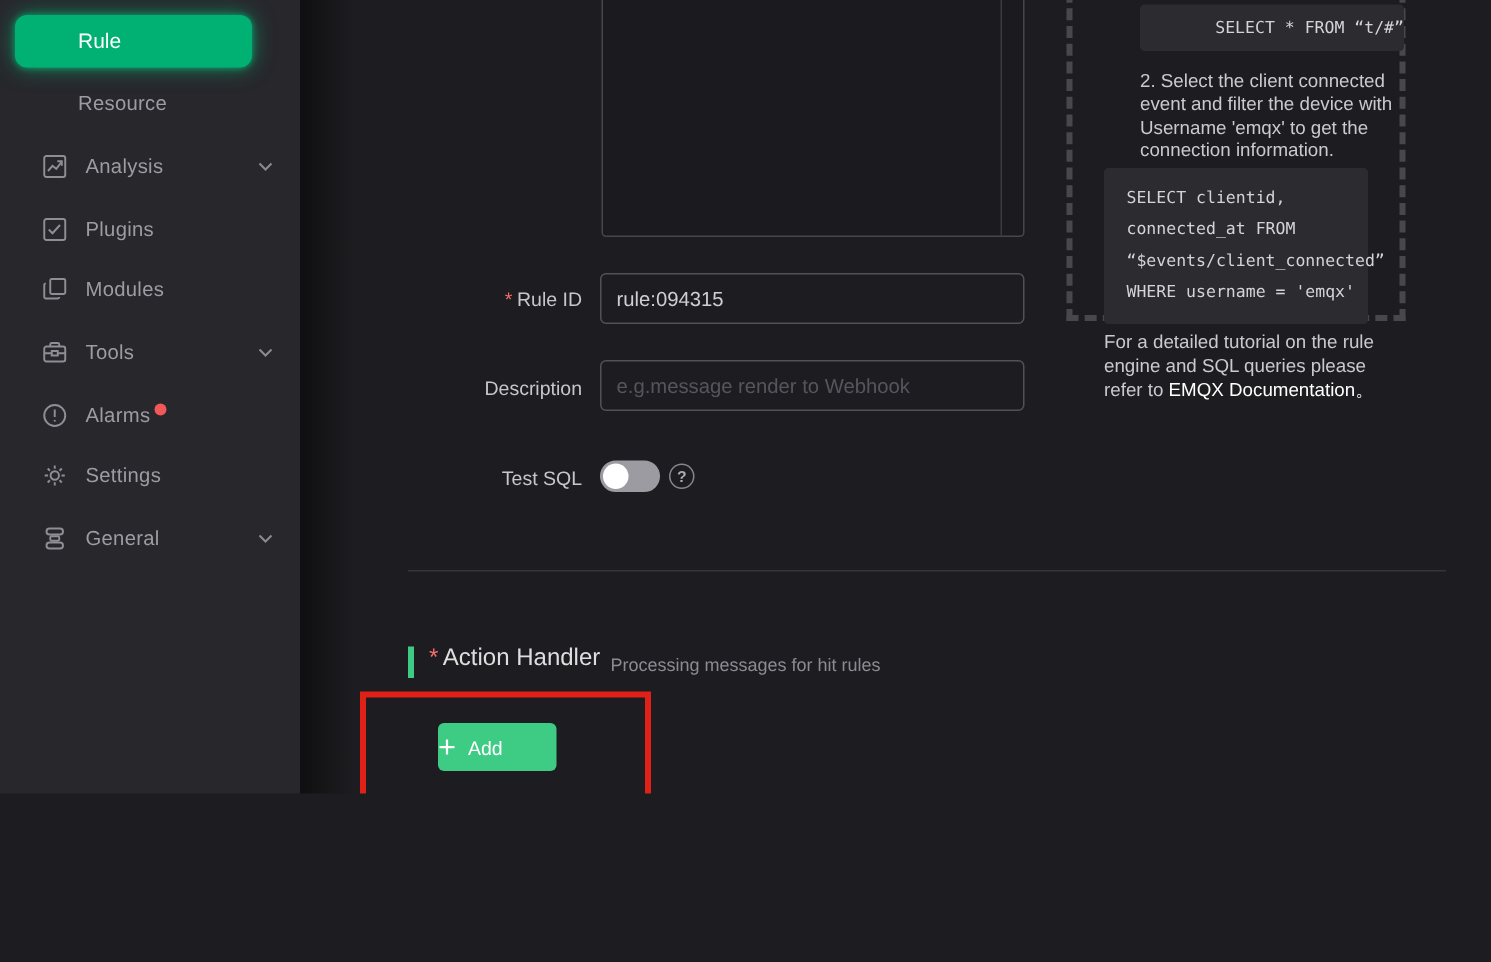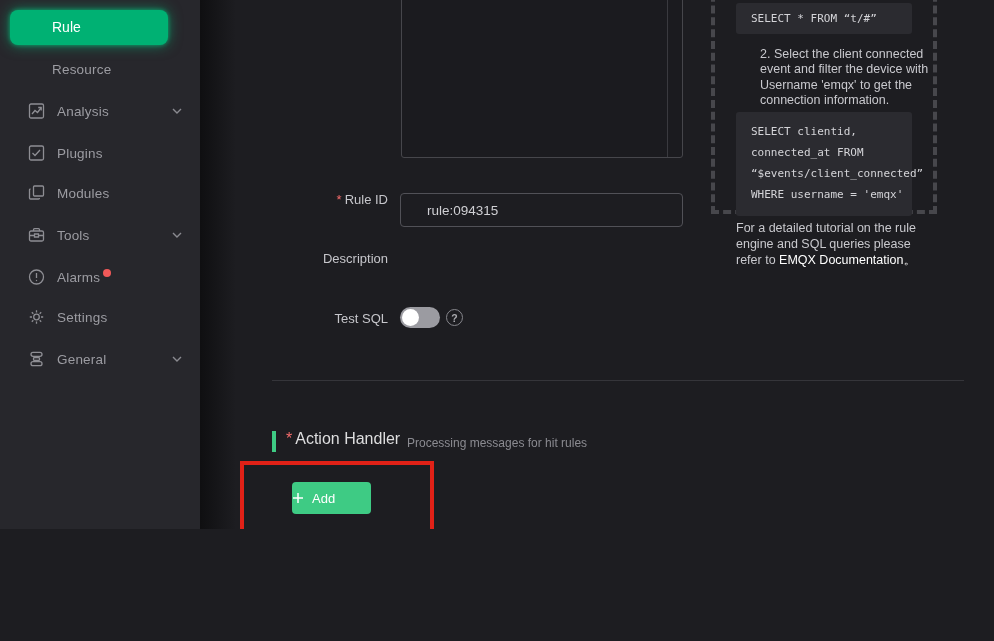--- a/index.html
+++ b/index.html
@@ -25,22 +25,22 @@
 
   
   .sql-editor { position:absolute; left:401px; top:-10px; width:282px; height:168px;
     background:#1b1b1f; border:1px solid #46464b; border-radius:3px; z-index:1; }
   .editor-gutter { position:absolute; top:0; bottom:0; right:14px; width:0; border-left:1px solid #3a3a3f; }
 
   .field-label { position:absolute; left:230px; width:158px; text-align:right;
     font-size:13px; color:#c6c6cb; }
   .req { color:#f56c6c; margin-right:3px; }
   .text-input { position:absolute; left:400px; width:283px; height:34px; background:transparent;
-    border:1px solid #515157; border-radius:4px; color:#cfcfd3; font-size:13.5px; padding:0 26px;
-    font-family:"Liberation Sans", sans-serif; outline:none;margin-top:11px; }
+    border:1px solid #515157; border-radius:4px; color:#cfcfd3; font-size:13.5px; padding:0 10px;
+    font-family:"Liberation Sans", sans-serif; outline:none; }
   .text-input::placeholder { color:#55555c; }
 
   .toggle { position:absolute; left:400px; top:307px; width:40px; height:21px; border-radius:11px;
     background:#9b9ba1; cursor:pointer; }
   .toggle .knob { position:absolute; left:2px; top:2px; width:17px; height:17px; border-radius:50%; background:#ffffff; }
   .help-circle { position:absolute; left:446px; top:309px; width:17px; height:17px; border-radius:50%;
     border:1.5px solid #86868c; color:#aaaaaf; font-size:10.5px; font-weight:bold;
     display:flex; align-items:center; justify-content:center; cursor:pointer; }
 
   .divider { position:absolute; left:272px; width:692px; height:1px; background:#35353a; }
@@ -58,21 +58,21 @@
   .create-btn { position:absolute; left:272px; top:589px; width:82px; height:36px; border-radius:4px;
     background:#3ecb84; color:#fff; font-size:14px; display:flex; align-items:center;
     justify-content:center; cursor:pointer; }
   .cancel-btn { position:absolute; left:387px; top:599px; font-size:10px; color:#d6d6da; cursor:pointer; }
 
   
   .dashed-box { position:absolute; left:711px; top:-18px; width:226px; height:232px;
     border:4px dashed #47474c; z-index:1; }
   .code-block { position:absolute; background:#2b2b30; border-radius:3px;
     font-family:"DejaVu Sans Mono", monospace; font-size:11px; color:#d4d4d8; z-index:2; }
-  .code1 { left:736px; top:3px; width:176px; height:31px; line-height:31px; padding-left:15px; }
+  .code1 { left:760px; top:3px; width:176px; height:31px; line-height:31px; padding-left:15px;text-align:right; }
   .code2 { left:736px; top:112px; width:176px; padding:9px 0 11px 15px; }
   .code2 .cline { line-height:21px; white-space:nowrap; }
   .help-para { position:absolute; font-size:12.5px; line-height:15.4px; color:#c9c9ce; z-index:2; }
   .para1 { left:736px; top:47px; width:192px;margin-left:24px; }
   .para2 { left:736px; top:221px; width:192px; line-height:15.8px; }
   .green-link { color:#ffffff; cursor:pointer; }
 </style>
 </head>
 <body>
 
@@ -181,20 +181,21 @@
   <div class="sql-editor">
     <div class="editor-gutter"></div>
   </div>
 
   <div class="field-label" style="top:192px">
     <span class="req">*</span><span>Rule ID</span>
   </div>
   <input class="text-input" style="top: 182px;" type="text" value="rule:094315">
 
   <div class="field-label" style="top:251px">Description</div>
+  <input class="text-input" style="top: 240px;" type="text" placeholder="e.g.message render to Webhook">
 
   <div class="field-label" style="top:311px">Test SQL</div>
   <div class="toggle">
     <div class="knob"></div>
   </div>
   <div class="help-circle">?</div>
 
   <div class="divider" style="top:380px"></div>
 
   <div class="section-bar"></div>

